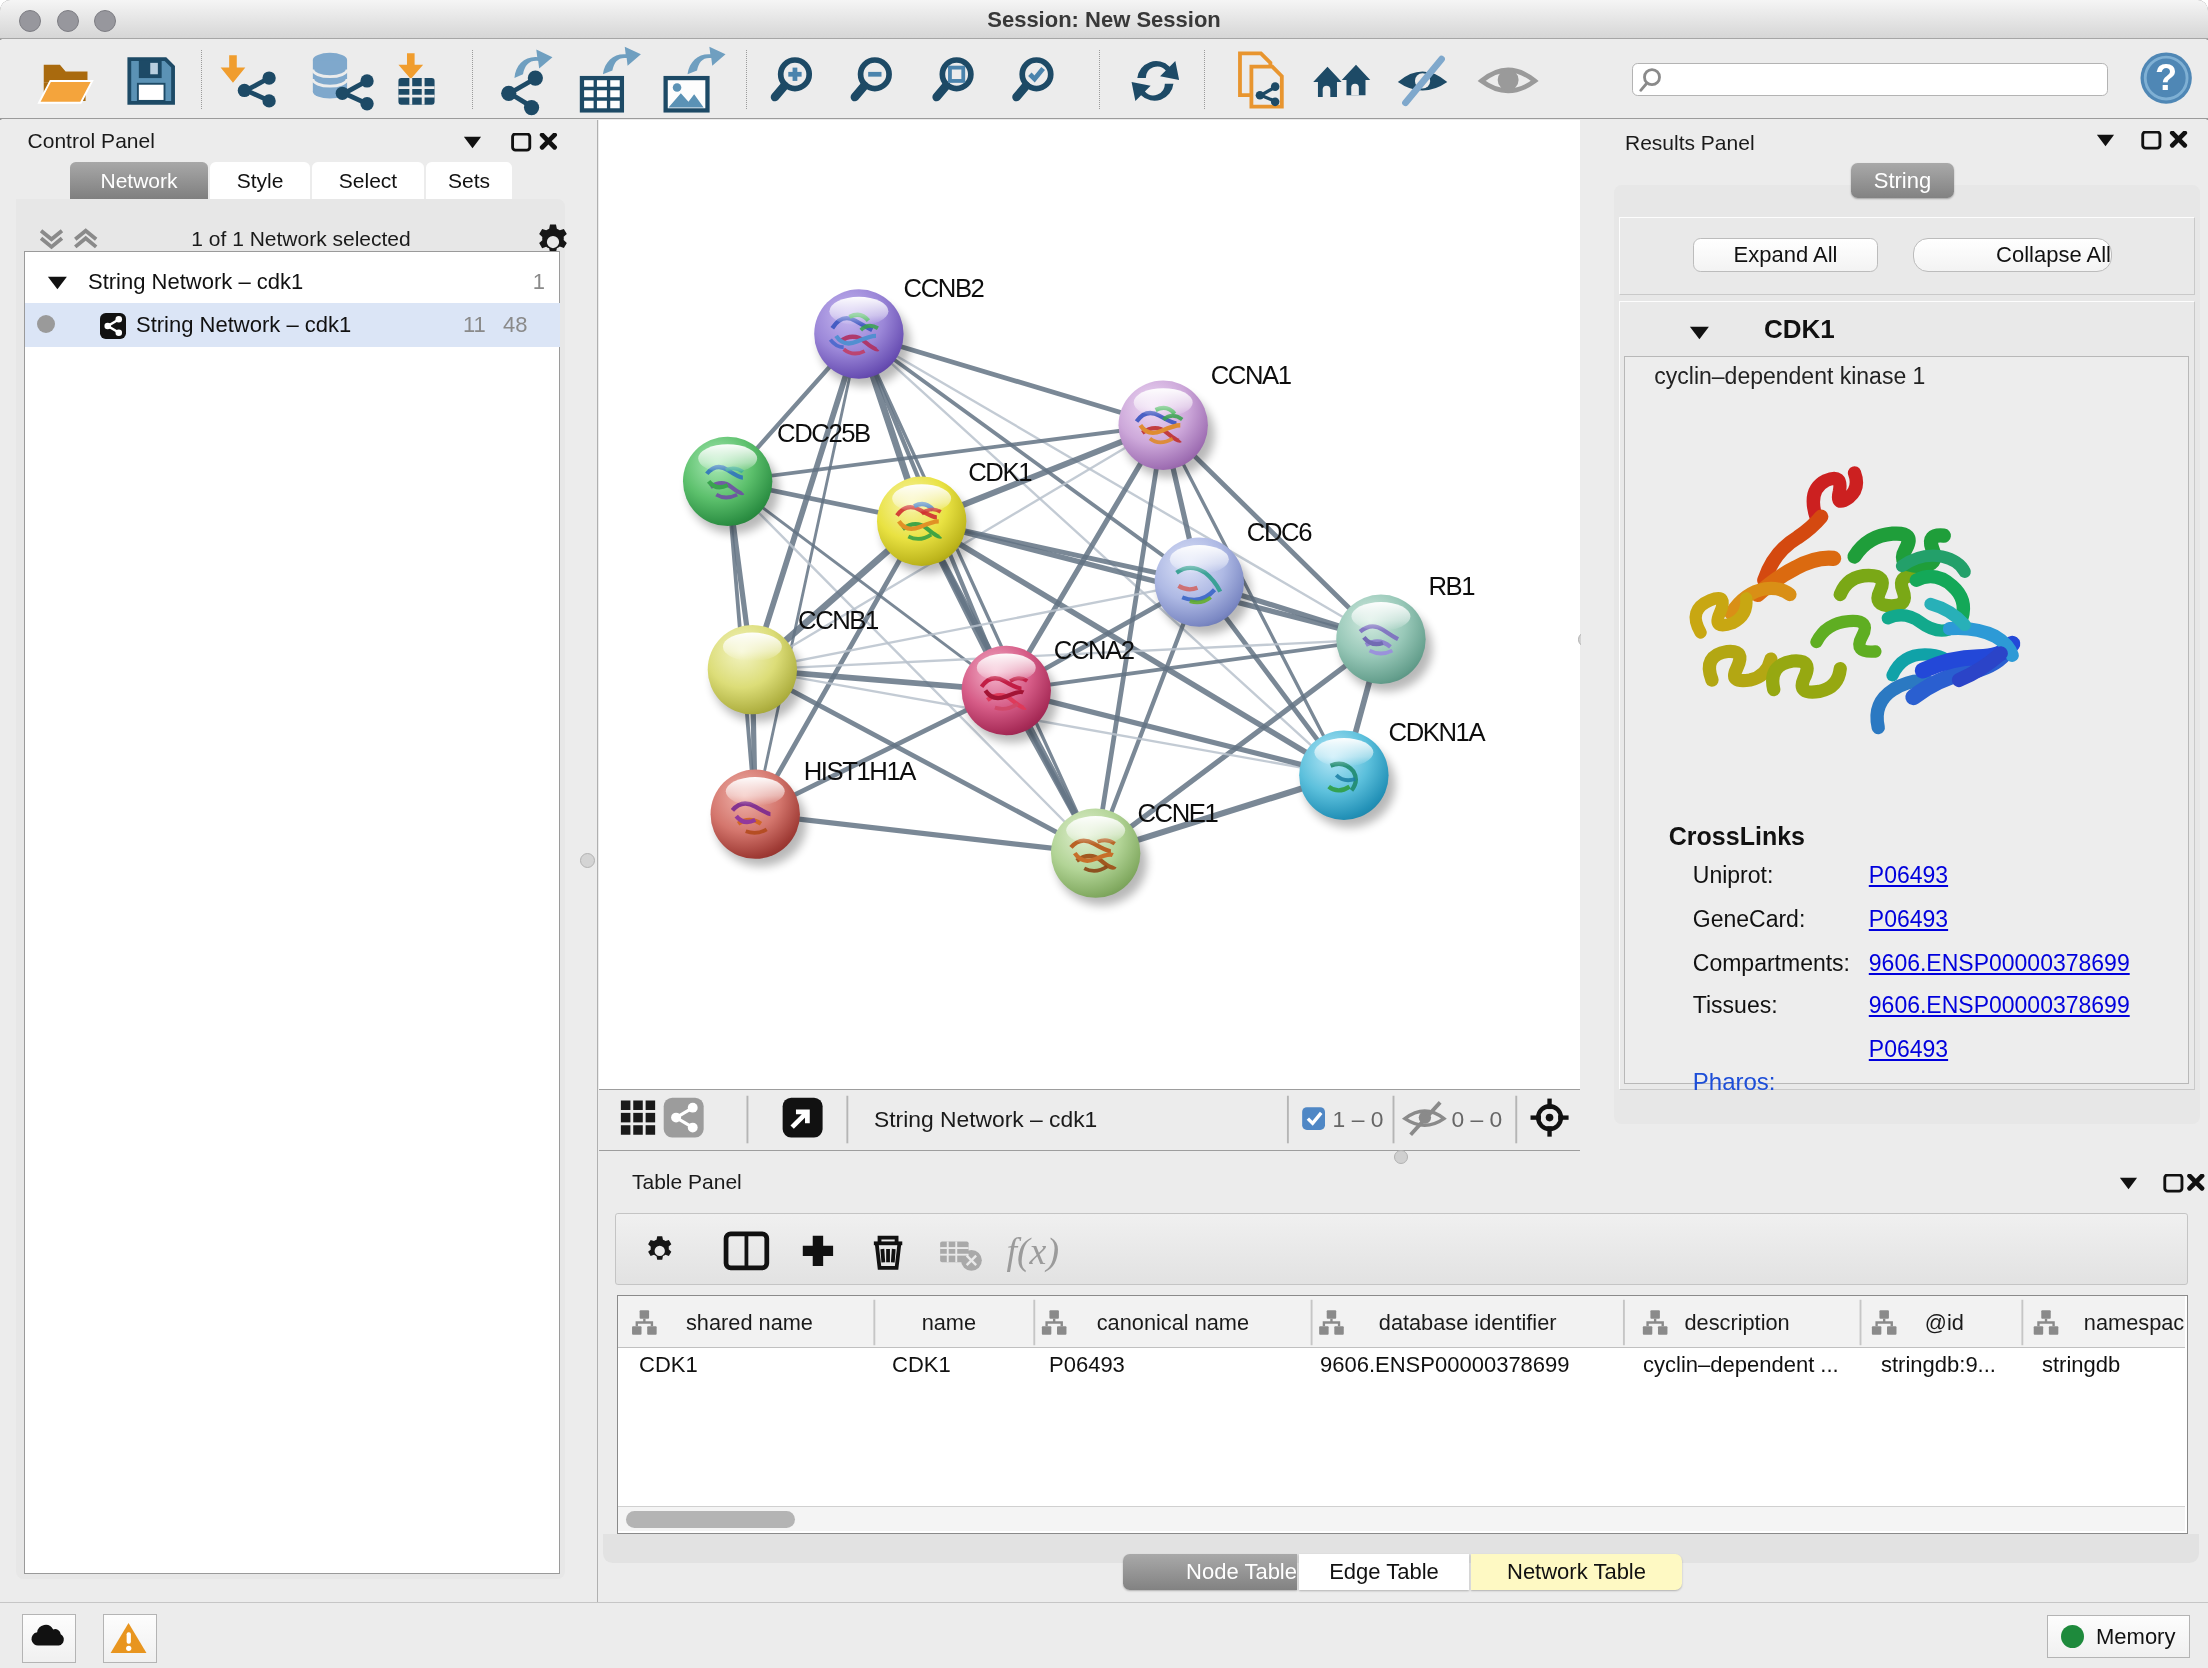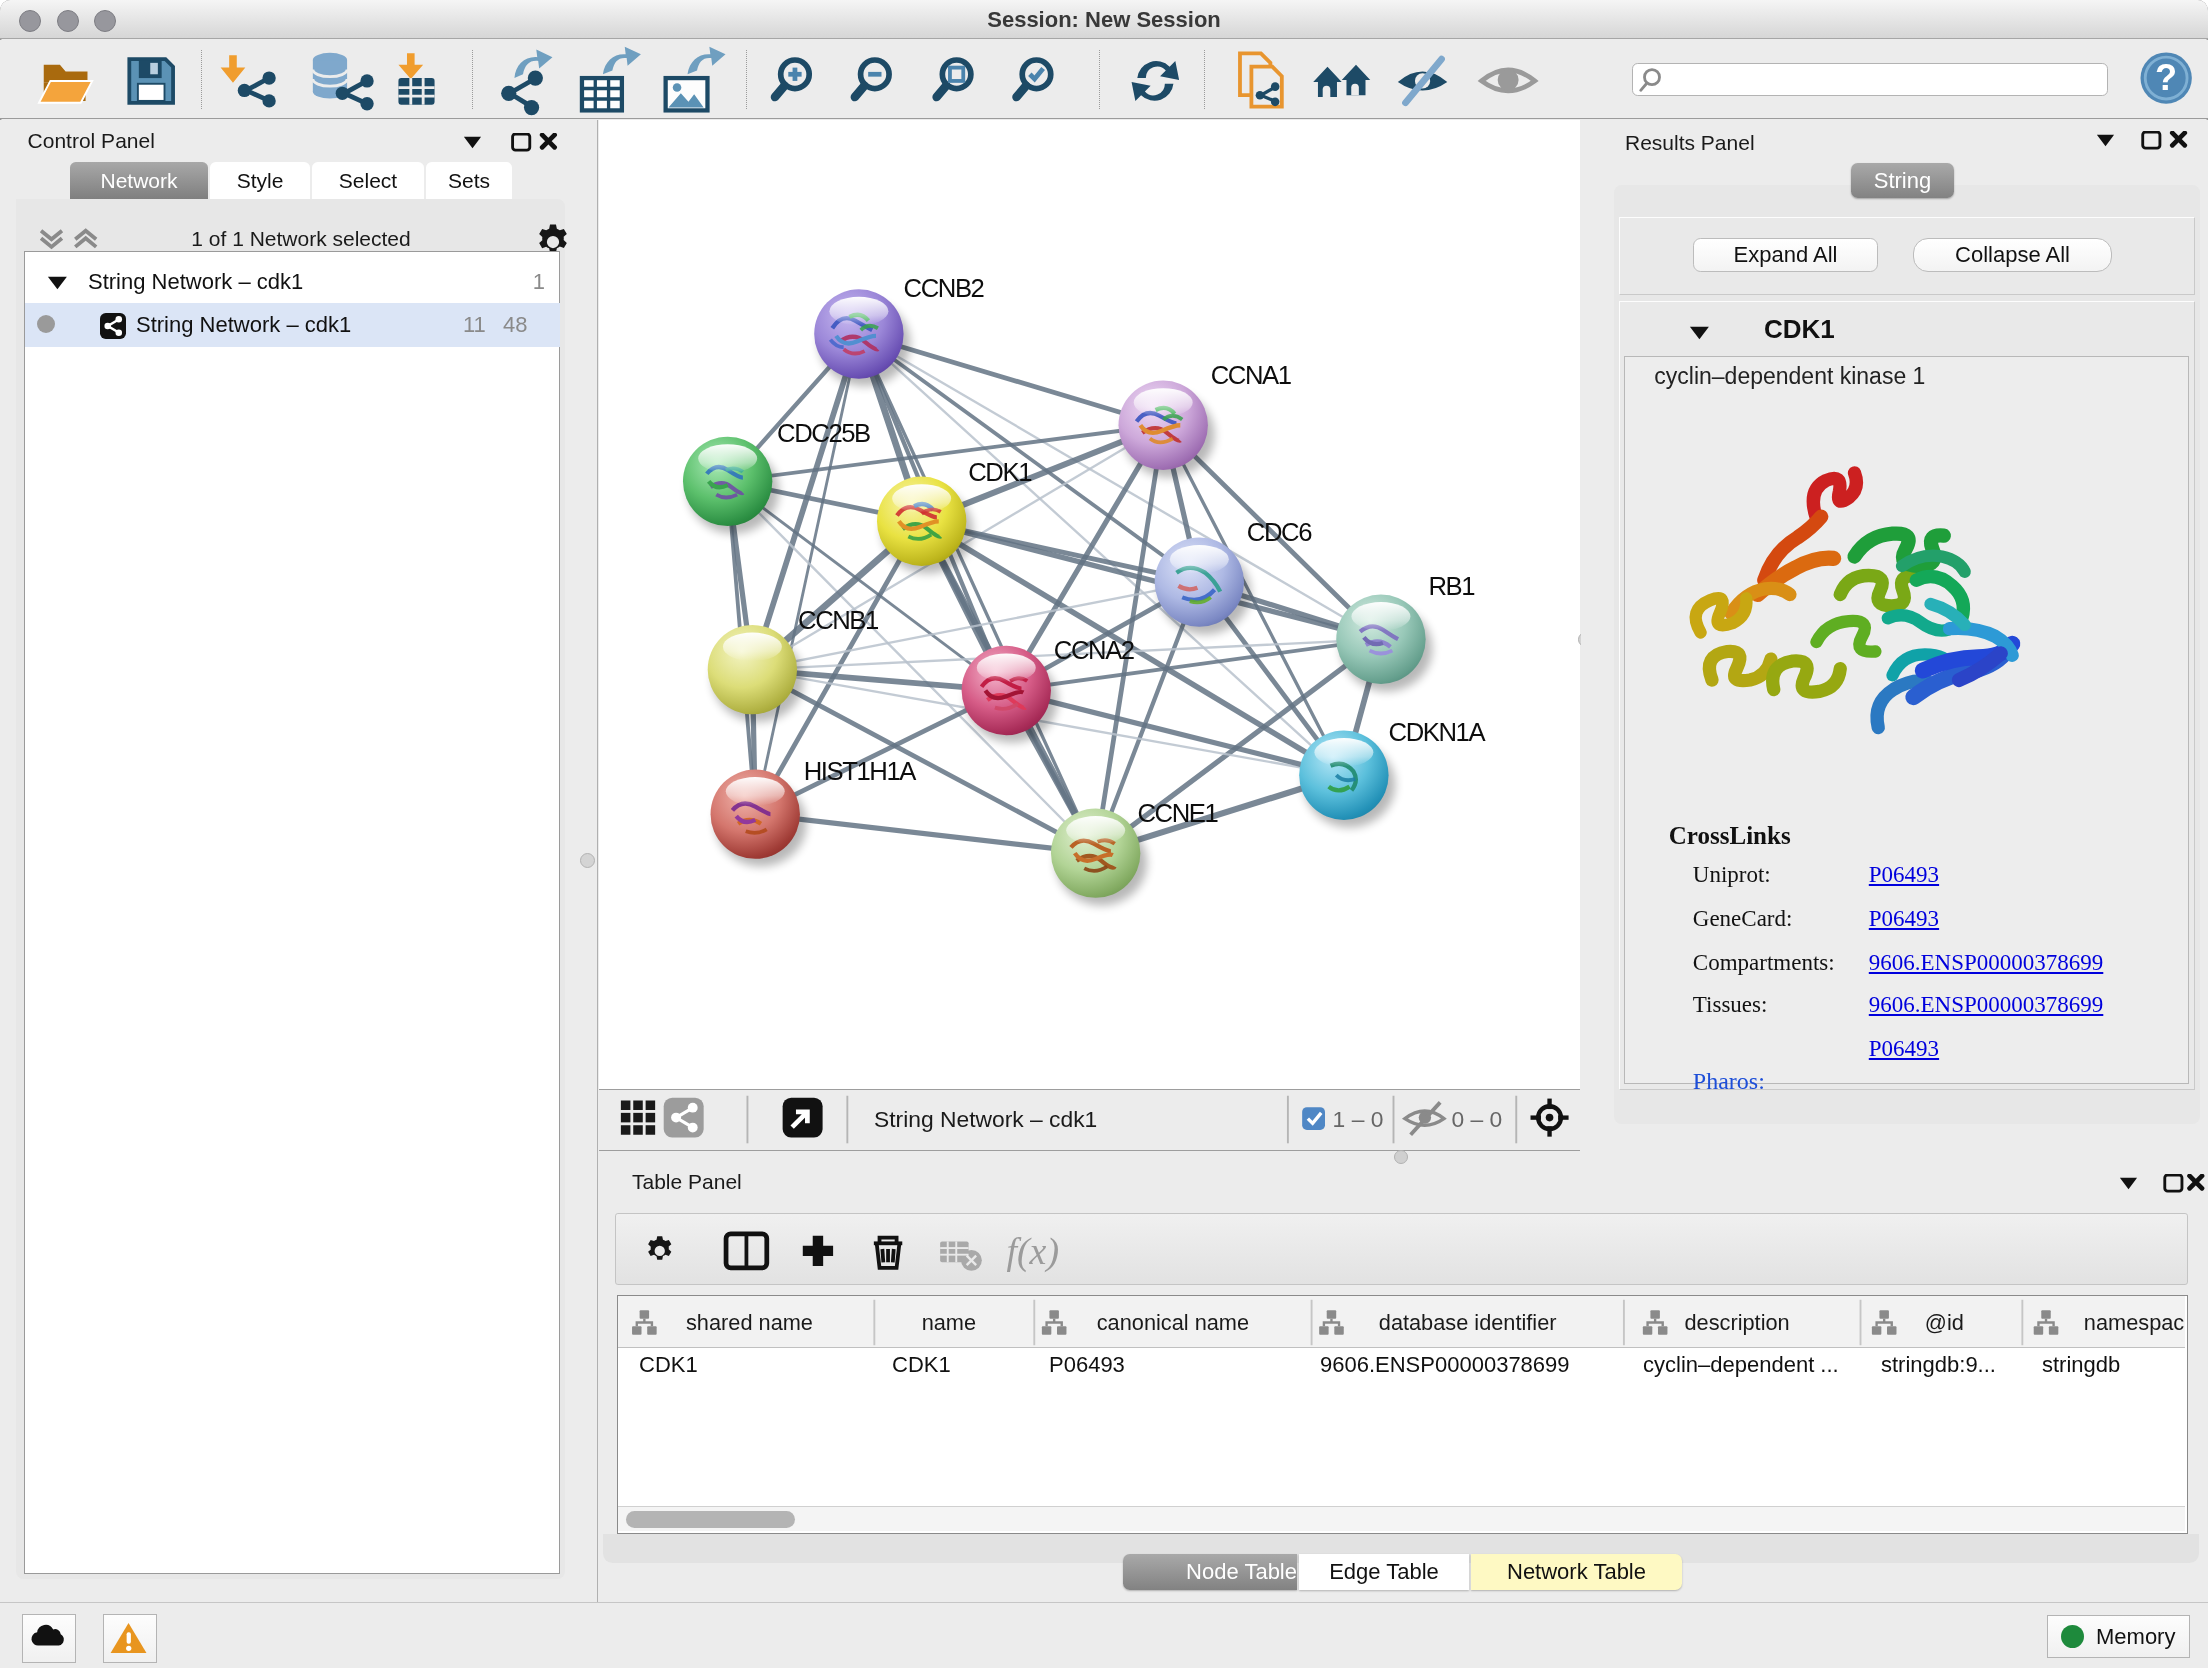--- a/index.html
+++ b/index.html
@@ -22,21 +22,21 @@
 #cp-toolrow{position:absolute;left:16px;top:95px;width:549px;height:52px}
 #cp-list{position:absolute;left:24px;top:131px;width:536px;height:1323px;background:#fff;border:1px solid #9a9a9a}
 #canvas{left:599px;top:120px;width:981px;height:969px;background:#fff}
 #canvasbar{left:599px;top:1089px;width:981px;height:62px;background:#ececec;border-top:1px solid #9d9d9d;border-bottom:1px solid #9d9d9d}
 #resultspanel{left:1581px;top:120px;width:628px;height:1044px;background:#ececec}
 #rp-tabpane{position:absolute;left:33px;top:65px;width:586px;height:939px;background:#e7e7e7;border-radius:7.6px}
 #tablepanel{left:599px;top:1164px;width:1609px;height:438px;background:#ececec}
 #statusbar{left:0;top:1602px;width:2208px;height:67px;background:#ececec;border-top:1px solid #c6c6c6}
 .sbtn{position:absolute;top:10.5px;height:49px;background:linear-gradient(#fdfdfd,#f0f0f0);border:1.9px solid #b4b4b4}
 .link{color:#0000dd;text-decoration:underline}
-.serif{font-family:Liberation Serif, serif}
+.serif{font-family:Liberation Sans, sans-serif}
 </style>
 </head>
 <body>
 <div id="win">
 <div id="titlebar" class="abs">
   <div class="tl" style="left:19px"></div>
   <div class="tl" style="left:57px"></div>
   <div class="tl" style="left:94px"></div>
   <div id="wtitle">Session: New Session</div>
 </div>
@@ -574,21 +574,21 @@
   <div class="paneltitle" style="left:44px;top:10.5px">Results Panel</div>
   <svg class="panelctl" width="105" height="21" style="left:514px;top:11.4px" viewBox="0 0 110 22">
         <path d="M2,4 l18,0 l-9,12 z" fill="#111"></path>
         <rect x="50" y="1" width="18" height="17" rx="3" fill="none" stroke="#111" stroke-width="3"></rect>
         <path d="M81,2 l13,13 m0,-13 l-13,13" stroke="#111" stroke-width="5" stroke-linecap="round"></path>
       </svg>
   <div id="rp-tabpane"></div>
   <div style="position:absolute;left:270px;top:43px;width:103px;height:35px;background:linear-gradient(#a9a9a9,#828282);border-radius:6.7px;color:#fff;font-size:22px;text-align:center;line-height:35px;box-shadow:0 1px 1.9px rgba(0,0,0,0.3)">String</div>
   <div style="position:absolute;left:38px;top:97px;width:576px;height:78px;border:1.9px solid #c9c9c9;border-top-color:#fdfdfd;border-left-color:#fdfdfd;background:#e9e9e9">
     <div style="position:absolute;left:73px;top:20px;width:185px;height:34px;background:linear-gradient(#ffffff,#f3f3f3);border:1px solid #bcbcbc;border-radius:7.6px;font-size:22px;text-align:center;line-height:32px;color:#111">Expand All</div>
-    <div style="position:absolute;left:293px;top:20px;width:199px;height:34px;background:linear-gradient(#ffffff,#f3f3f3);border:1px solid #bcbcbc;border-radius:15px;font-size:22px;text-align:center;line-height:32px;color:#111">Collapse All</div>
+    <div style="position:absolute;left:293px;top:20px;width:199px;height:34px;background:linear-gradient(#ffffff,#f3f3f3);border:1px solid #bcbcbc;border-radius:15px;font-size:22px;text-align:right;line-height:32px;color:#111">Collapse All</div>
   </div>
   <div style="position:absolute;left:38px;top:181px;width:576px;height:789px;border:1.9px solid #c9c9c9;border-top-color:#fdfdfd;border-left-color:#fdfdfd;background:#e9e9e9">
     <svg width="28.5" height="19" style="position:absolute;left:68px;top:21px" viewBox="0 0 30 20">
           <path d="M2,4 l20,0 l-10,13 z" fill="#111"></path>
         </svg>
     <div style="position:absolute;left:144px;top:12.4px;font-size:26px;font-weight:bold;color:#111">CDK1</div>
     <div style="position:absolute;left:3.8px;top:54px;width:565px;height:728px;border:1px solid #b8b8b8;background:#ededed">
       <div style="position:absolute;left:29.5px;top:5.7px;font-size:23px;color:#222">cyclin–dependent kinase 1</div>
       <svg width="361" height="304" style="position:absolute;left:49px;top:95px" viewBox="0 0 380 320">
         <g fill="none" stroke-linecap="round">

